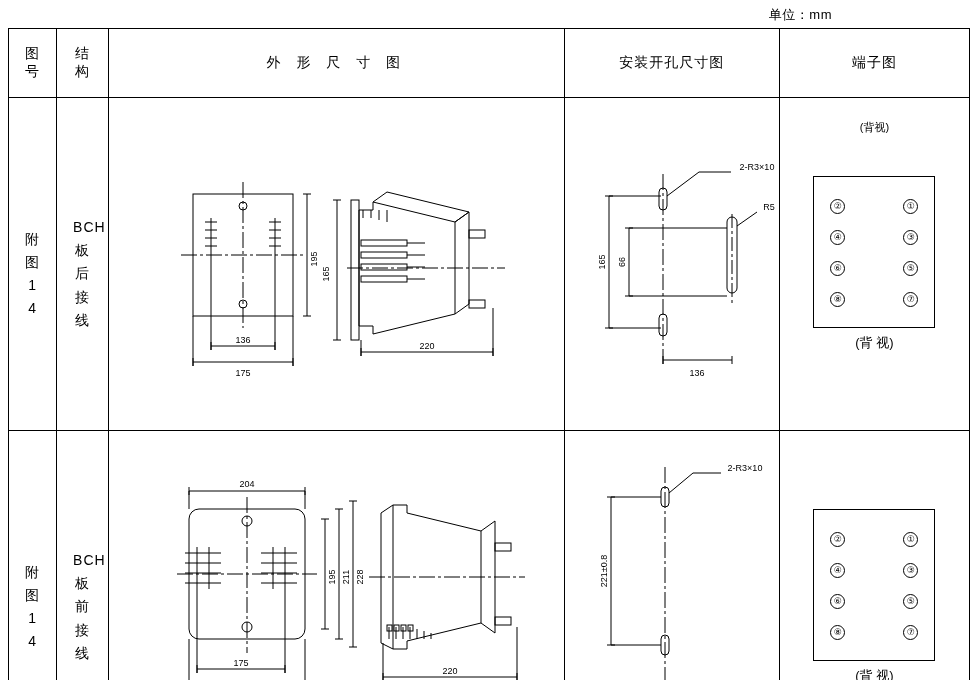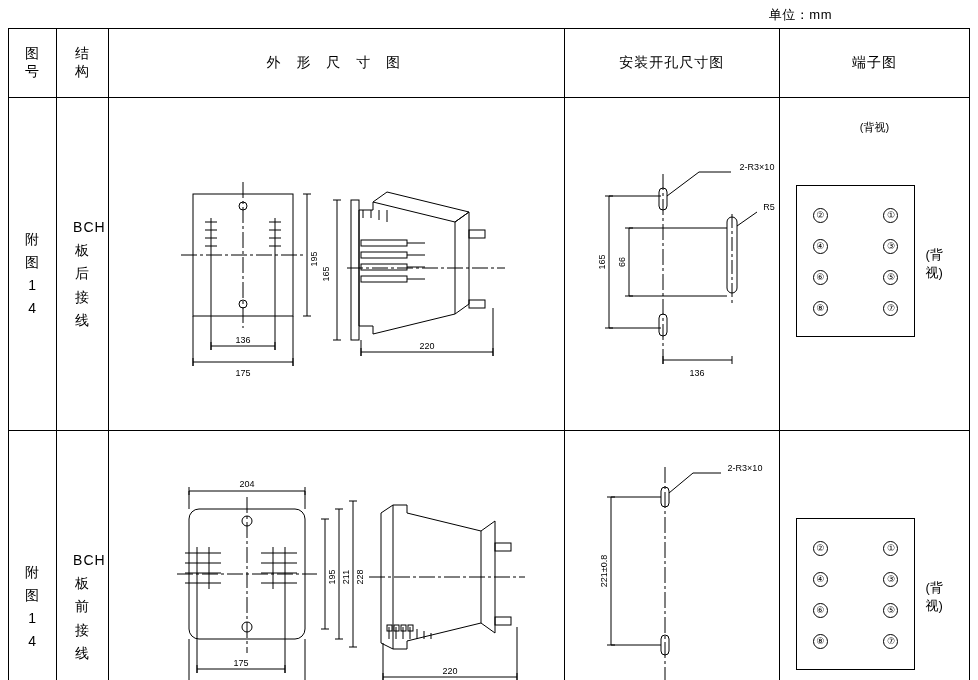--- a/index.html
+++ b/index.html
@@ -68,20 +68,21 @@
     position: relative;
     width: 100%;
     height: 100%;
   }
   svg { display: block; }
 
   .term-box-wrap {
     position: relative;
     height: 100%;
     display: flex;
+    flex-direction: column;
     align-items: center;
     justify-content: center;
   }
   .back-view-top {
     font-size: 11px;
     position: absolute;
     top: 6px;
     left: 50%;
     transform: translateX(-50%);
   }

